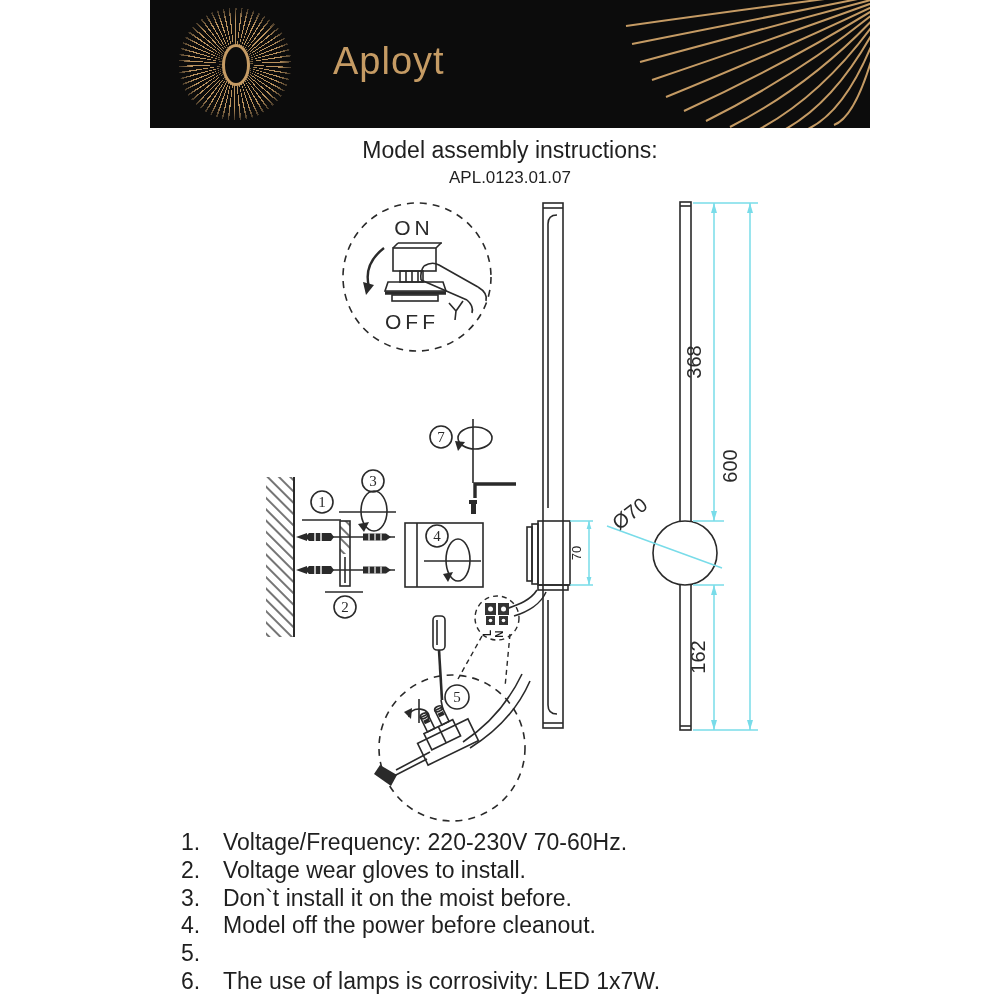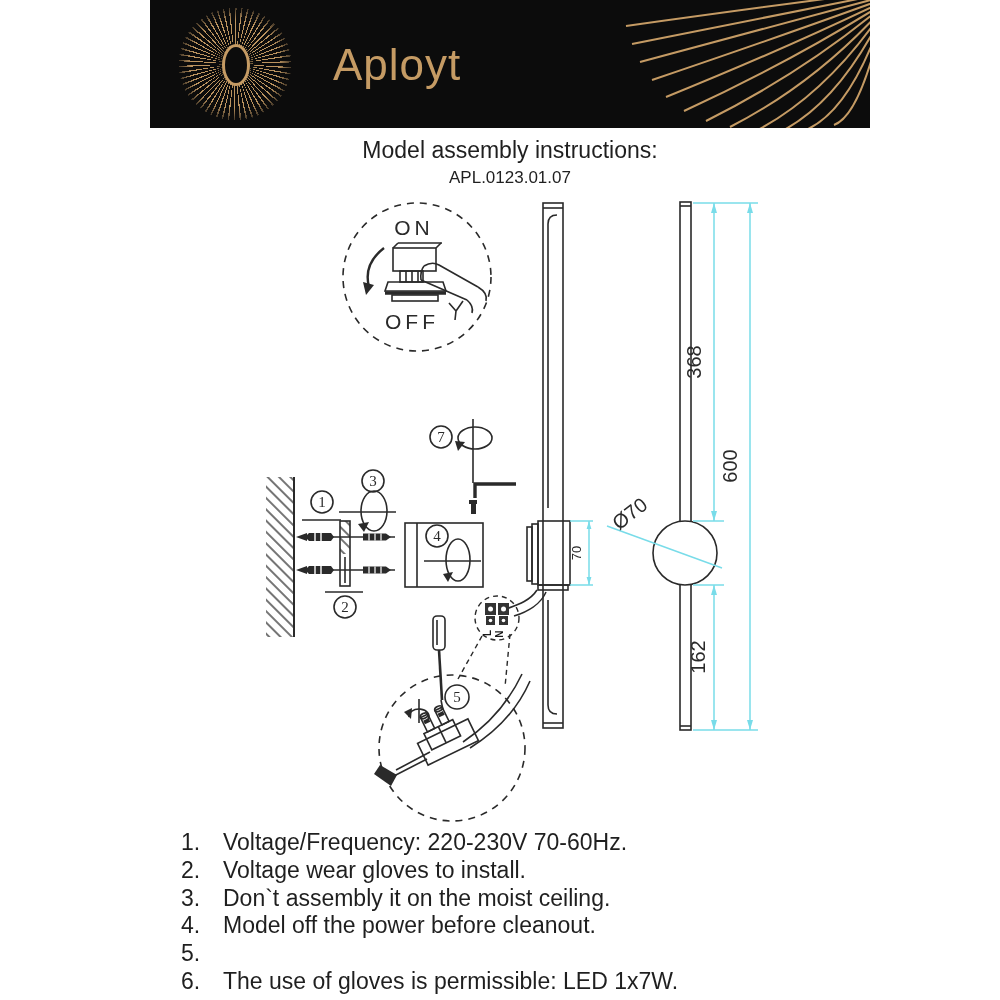--- a/index.html
+++ b/index.html
@@ -7,21 +7,21 @@
         font-family:"Liberation Sans",sans-serif;}
 
   
   .header{position:absolute;left:150px;top:0;width:720px;height:128px;background:#0c0c0c;overflow:hidden;}
   .sunburst{position:absolute;left:29px;top:8px;width:112px;height:112px;border-radius:50%;
             background:repeating-conic-gradient(from 0deg,rgba(197,155,100,.95) 0deg 1.6deg,rgba(12,12,12,0) 1.6deg 6.2deg);}
   .sunfade{position:absolute;left:29px;top:8px;width:112px;height:112px;border-radius:50%;
            background:radial-gradient(circle,#0c0c0c 0%,#0c0c0c 13%,rgba(12,12,12,0) 27%,rgba(12,12,12,0) 55%,#0c0c0c 78%);}
   .suncenter{position:absolute;left:72px;top:44px;width:22px;height:36px;border:3px solid #c59b64;
              border-radius:50%;background:#0c0c0c;}
-  .brand{position:absolute;left:183px;top:40px;color:#c59b64;font-size:44px;letter-spacing:1px;font-weight:400;}
+  .brand{position:absolute;left:183px;top:40px;color:#c59b64;font-size:38px;letter-spacing:1px;font-weight:400;}
   .corner-rays{position:absolute;right:0;top:0;}
 
   
   .title{position:absolute;left:150px;top:137px;width:720px;text-align:center;color:#1f1f1f;}
   .title .t1{font-size:23px;line-height:27px;}
   .title .t2{font-size:17px;line-height:27px;}
 
   
   .diagram{position:absolute;left:0;top:0;width:1000px;height:1000px;}
   .cad-label{font-family:"Liberation Sans",sans-serif;font-size:21px;letter-spacing:4px;fill:#2a2a2a;}
@@ -281,28 +281,28 @@
     <div class="row">
       <span class="num">1.</span>
       <span class="txt">Voltage/Frequency: 220-230V 70-60Hz.</span>
     </div>
     <div class="row">
       <span class="num">2.</span>
       <span class="txt">Voltage wear gloves to install.</span>
     </div>
     <div class="row">
       <span class="num">3.</span>
-      <span class="txt">Don`t assembly it on the moist ceiling.</span>
+      <span class="txt">Don`t install it on the moist before.</span>
     </div>
     <div class="row">
       <span class="num">4.</span>
       <span class="txt">Model off the power before cleanout.</span>
     </div>
     <div class="row">
       <span class="num">5.</span>
     </div>
     <div class="row">
       <span class="num">6.</span>
-      <span class="txt">The use of gloves is permissible: LED 1x7W.</span>
+      <span class="txt">The use of lamps is corrosivity: LED 1x7W.</span>
     </div>
   </div>
 
 </div>
 
 </body></html>

